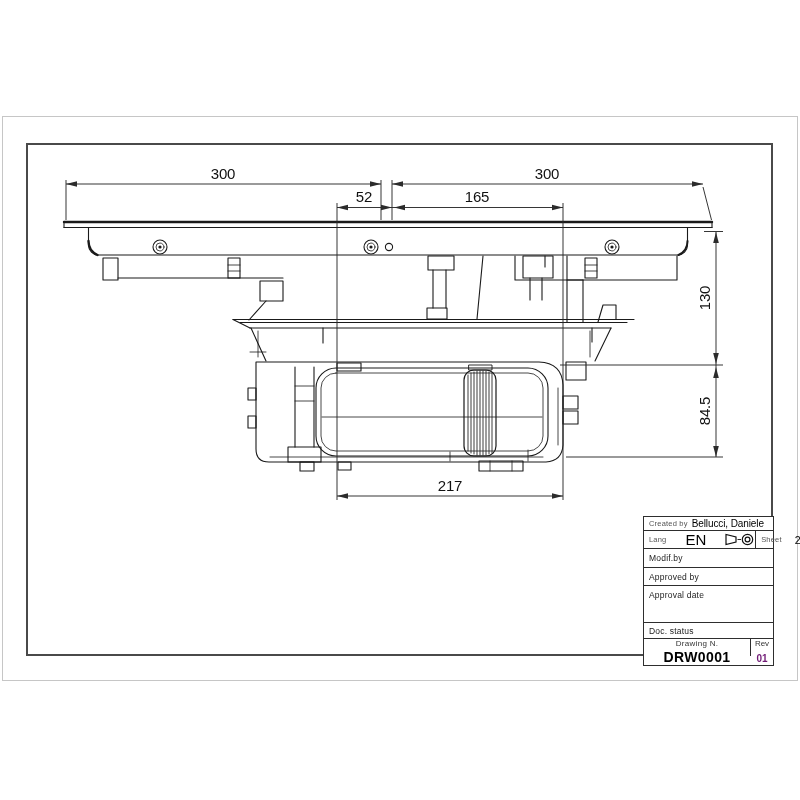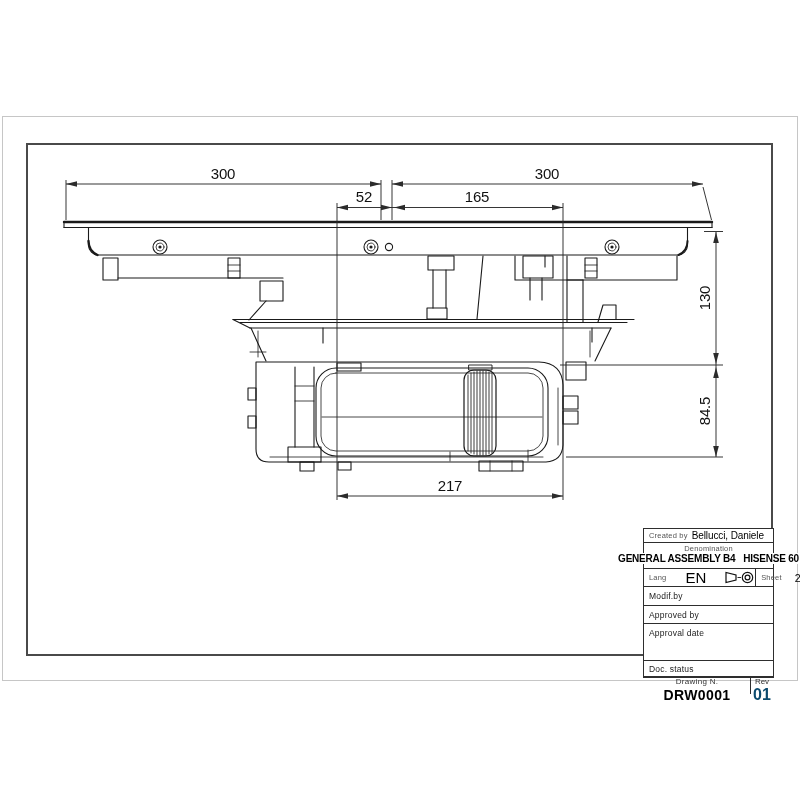--- a/index.html
+++ b/index.html
@@ -18,21 +18,21 @@
     border:2px solid #4a4a4a;
   }
   svg.drawing{position:absolute;left:0;top:0;width:800px;height:800px;}
   svg.drawing text{
     font-family:"Liberation Sans","DejaVu Sans",sans-serif;
     font-size:15px;fill:#111;letter-spacing:-0.2px;
   }
 
   
   .titleblock{
-    position:absolute;left:643px;top:528px;width:129px;height:148px;
+    position:absolute;left:643px;top:516px;width:129px;height:148px;
     border:1px solid #2e2e2e;background:#fff;color:#111;
   }
   .tb-row{box-sizing:border-box;overflow:visible;}
   .tb-row + .tb-row{border-top:1px solid #2e2e2e;}
   .lbl{font-size:7.5px;color:#555;letter-spacing:0.2px;}
   .val-b{font-weight:normal;font-size:10px;color:#000;letter-spacing:-0.1px;}
 
   .tb-created{height:13px;display:flex;align-items:center;gap:4px;padding-left:5px;}
   .tb-denom{height:26px;text-align:center;position:relative;}
   .tb-denom .lbl{display:block;margin-top:1px;}
@@ -50,21 +50,21 @@
   .tb-modif{height:19px;}
   .tb-approved{height:18px;}
   .tb-appdate{height:18px;}
   .tb-docstatus{height:16px;margin-top:19px;}
   .tb-last{height:18px;display:flex;}
   .tb-dn{flex:0 0 106px;border-right:1px solid #2e2e2e;text-align:center;}
   .dn-label{display:block;font-size:8px;line-height:8px;margin-top:1px;color:#333;letter-spacing:0.3px;}
   .dn-value{font-weight:bold;font-size:14px;line-height:9px;letter-spacing:0.4px;color:#000;}
   .tb-rev{flex:1;text-align:center;}
   .rev-label{display:block;font-size:8px;line-height:8px;margin-top:1px;color:#333;}
-  .rev-value{font-weight:bold;font-size:16px;line-height:9px;color:#0c4a6e;}
+  .rev-value{font-weight:bold;font-size:10px;line-height:9px;color:#701a75;}
   .proj-icon{display:inline-block;}
 </style>
 </head>
 <body>
 
 <div class="sheet-border"></div>
 <div class="frame"></div>
 
 <svg class="drawing" viewBox="0 0 800 800">
 
@@ -248,24 +248,20 @@
     <text transform="translate(710,298) rotate(-90)">130</text>
     <text transform="translate(710,411) rotate(-90)">84.5</text>
   </g>
 </svg>
 
 <div class="titleblock">
   <div class="tb-row tb-created">
     <span class="lbl">Created by</span>
     <span class="val-b">Bellucci, Daniele</span>
   </div>
-  <div class="tb-row tb-denom">
-    <span class="lbl">Denomination</span>
-    <span class="denom-value">GENERAL ASSEMBLY B4   HISENSE 60</span>
-  </div>
   <div class="tb-row tb-langsheet">
     <div class="tb-lang">
       <span class="lbl">Lang</span>
       <span class="val-b">EN</span>
       <svg class="proj-icon" width="30" height="13" viewBox="0 0 30 13">
         <g stroke="#111" fill="none" stroke-width="1.2">
           <polygon points="1,1.5 1,11.5 11,9 11,4"></polygon>
           <line x1="12.5" y1="6.5" x2="16" y2="6.5" stroke-width="0.9"></line>
           <circle cx="22.5" cy="6.5" r="5.2"></circle>
           <circle cx="22.5" cy="6.5" r="2.4"></circle>

